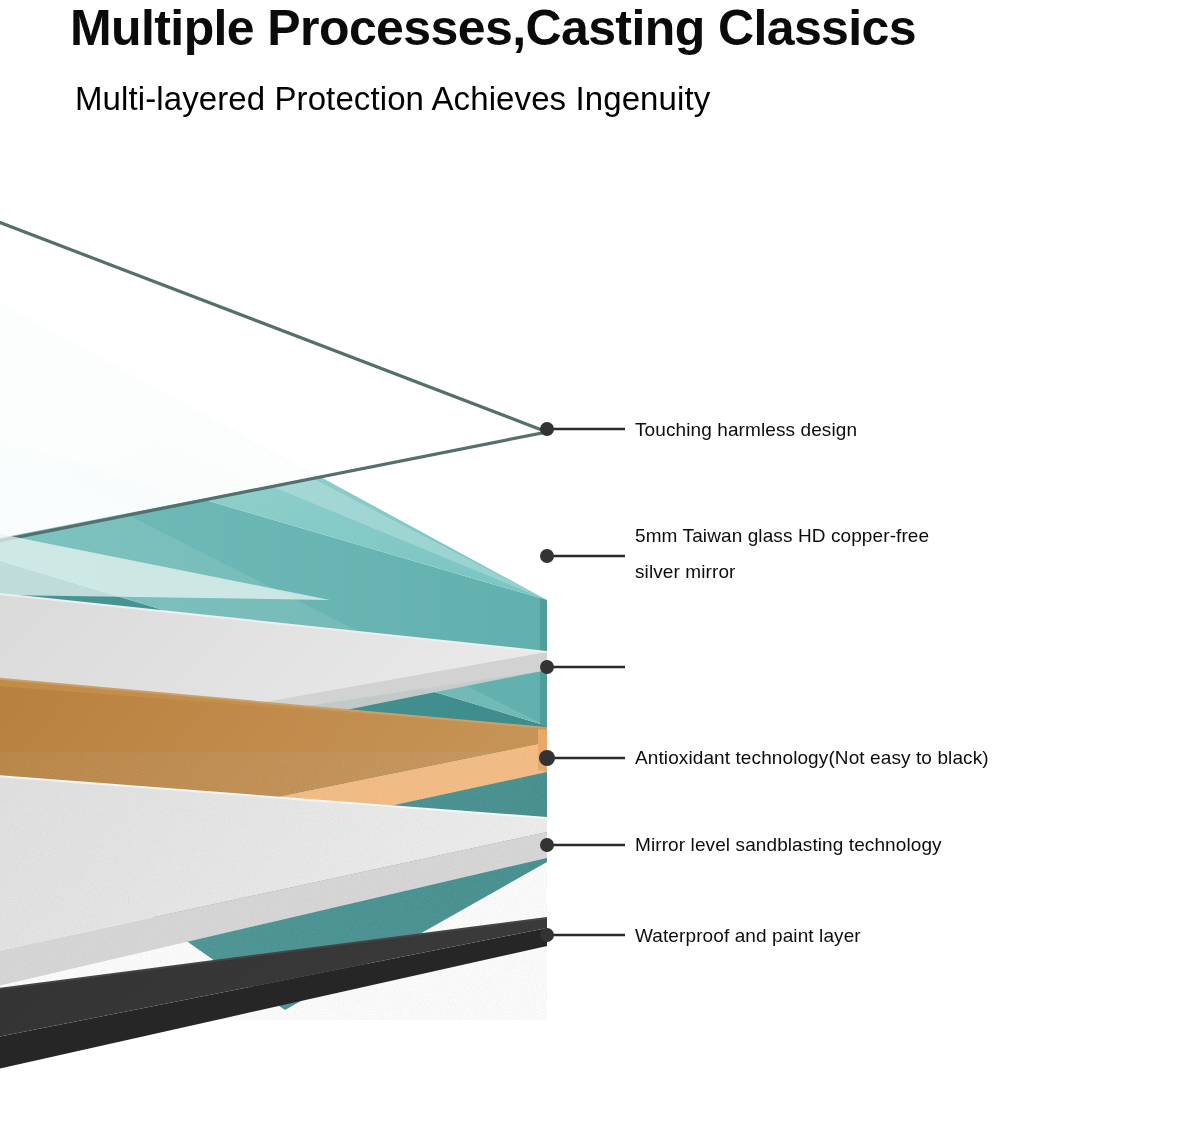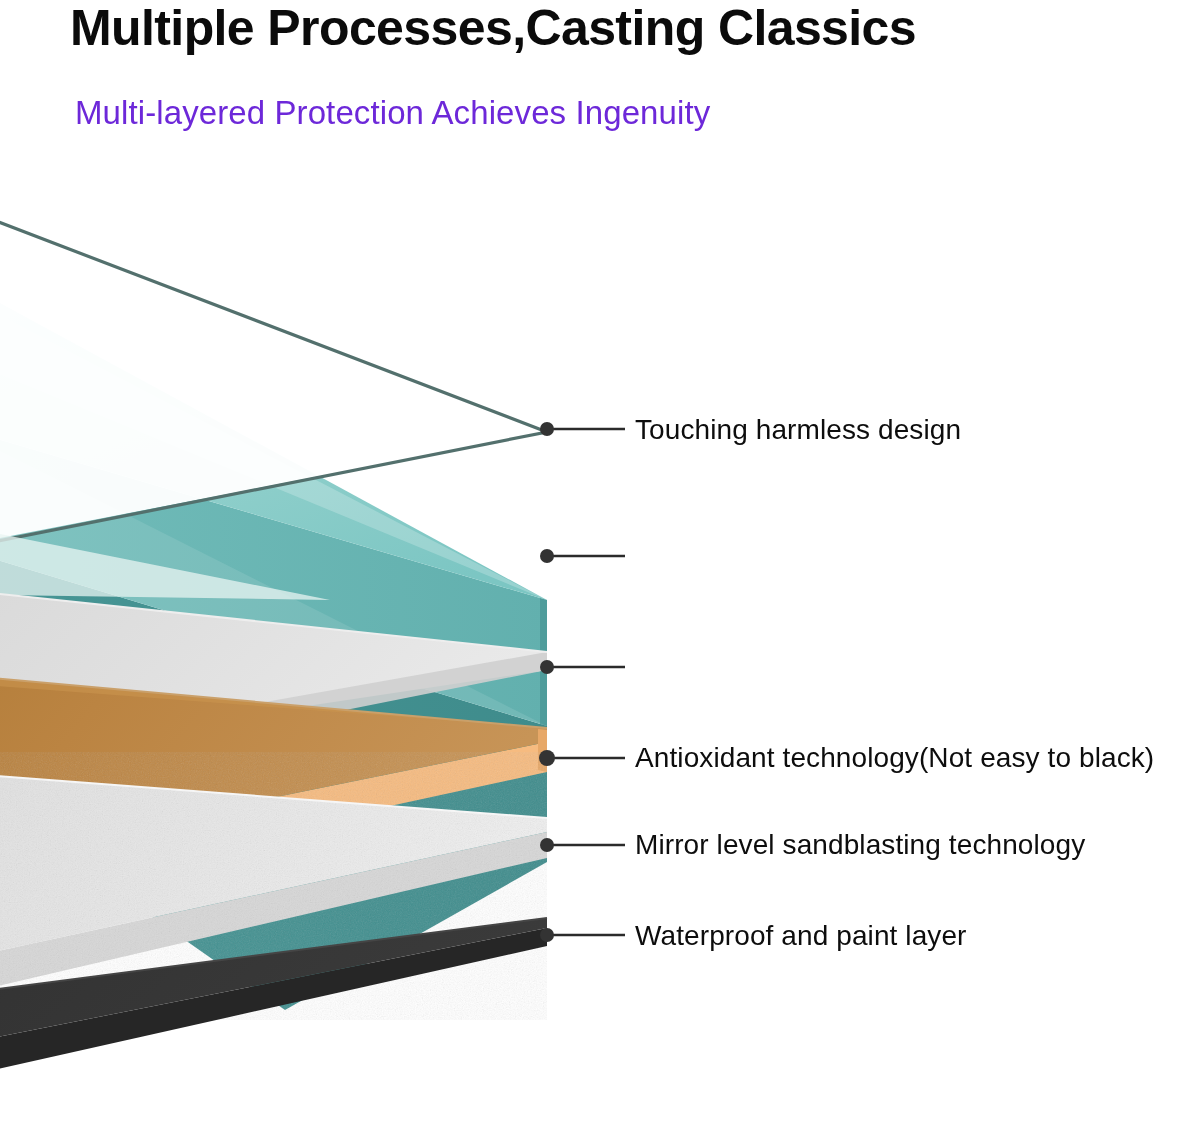--- a/index.html
+++ b/index.html
@@ -12,29 +12,29 @@
   #diagram{position:absolute;left:0;top:0;width:1193px;height:1138px;}
 
   .hdr{position:absolute;left:0;top:0;width:1193px;z-index:5;}
   .title{
     position:absolute;left:70px;top:-2px;
     font-size:50px;font-weight:700;letter-spacing:-0.6px;
     line-height:60px;white-space:nowrap;color:#0b0b0b;
     font-stretch:condensed;
   }
   .subtitle{
-    position:absolute;left:75px;top:92px;
+    position:absolute;left:75px;top:78px;
     font-size:33px;font-weight:400;letter-spacing:0.1px;
-    line-height:42px;white-space:nowrap;color:#6d28d9;
+    line-height:42px;white-space:nowrap;color:#000000;
   }
 
   .labels{position:absolute;left:0;top:0;width:1193px;height:1138px;z-index:6;}
   .lbl{
     position:absolute;
-    font-size:28px;line-height:36px;font-weight:400;color:#0d0d0d;
+    font-size:19px;line-height:36px;font-weight:400;color:#0d0d0d;
     white-space:pre-line;letter-spacing:0.1px;
   }
 </style>
 </head>
 <body>
 
 <div id="stage">
 
   <svg id="diagram" viewBox="0 0 1193 1138" xmlns="http://www.w3.org/2000/svg">
     <defs>
@@ -159,18 +159,20 @@
     </g>
   </svg>
 
   <div class="hdr">
     <div class="title">Multiple Processes,Casting Classics</div>
     <div class="subtitle">Multi-layered Protection Achieves Ingenuity</div>
   </div>
 
   <div class="labels">
     <div class="lbl" style="left:635px;top:412px;">Touching harmless design</div>
+    <div class="lbl" style="left:635px;top:518px;">5mm Taiwan glass HD copper-free
+silver mirror</div>
     <div class="lbl" style="left:635px;top:740px;">Antioxidant technology(Not easy to black)</div>
     <div class="lbl" style="left:635px;top:827px;">Mirror level sandblasting technology</div>
     <div class="lbl" style="left:635px;top:918px;">Waterproof and paint layer</div>
   </div>
 
 </div>
 
 </body></html>

